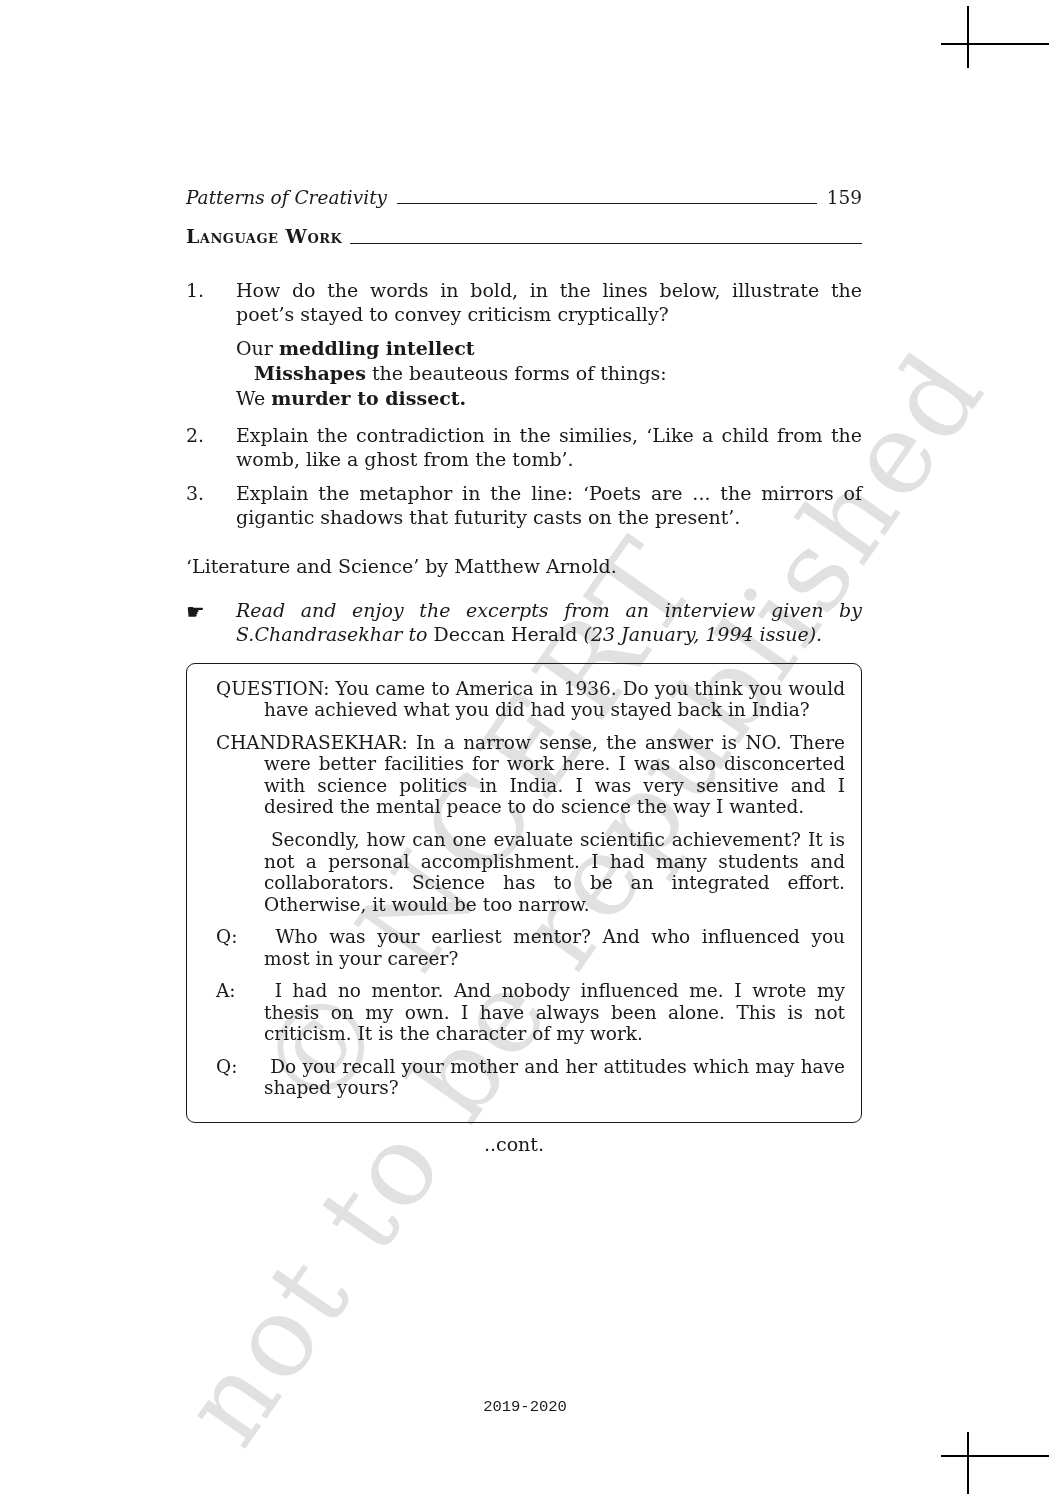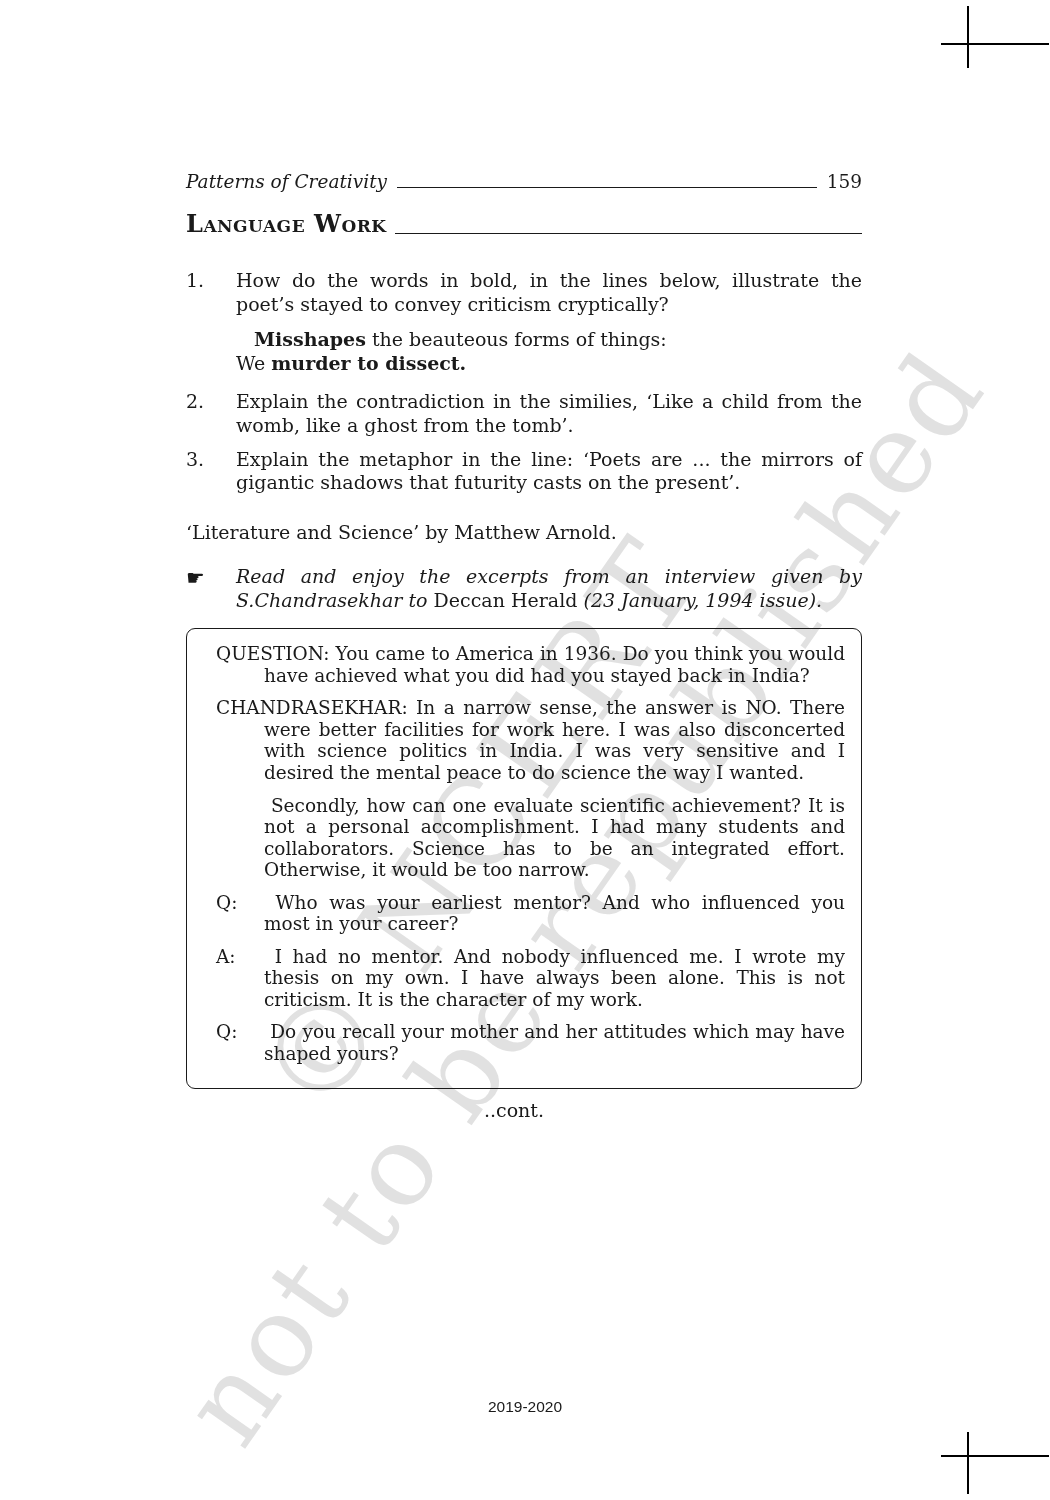--- a/index.html
+++ b/index.html
@@ -43,30 +43,30 @@
     left: 186px;
     right: 188px;
     top: 170px;
     z-index: 1;
     font-size: 19px;
     line-height: 1.25;
   }
 
   
   .page-header { display: flex; align-items: flex-end; font-size: 18.5px; }
-  .page-header .book-title { font-style: italic; white-space: nowrap; }
+  .page-header .book-title { font-style: italic; white-space: nowrap; margin-top: 16px; }
   .page-header .rule { flex: 1; border-bottom: 1.6px solid #1a1a1a; margin: 0 10px 5px 10px; }
   .page-header .page-num { white-space: nowrap; }
 
   
   .heading-row { display: flex; align-items: flex-end; margin-top: 16px; }
   .sec-heading {
     font-variant: small-caps;
     font-weight: bold;
-    font-size: 24px;
+    font-size: 19px;
     letter-spacing: 0.5px;
     white-space: nowrap;
   }
   .heading-row .rule { flex: 1; border-bottom: 1.6px solid #1a1a1a; margin: 0 0 5px 8px; }
 
   
   .q-list { margin-top: 30px; }
   .q-item { display: flex; margin-bottom: 10px; }
   .q-num { flex: none; width: 50px; }
   .q-text { flex: 1; text-align: justify; }
@@ -102,21 +102,21 @@
 
   
   .cont-note { text-align: center; margin-top: 10px; padding-right: 20px; }
   .footer-year {
     position: absolute;
     left: 0; right: 0;
     top: 1398px;
     text-align: center;
     font-size: 15.5px;
     z-index: 1;
-    font-family: Liberation Sans, sans-serif;
+    font-family: Liberation Mono, monospace;
   }
 </style>
 </head>
 <body>
 
 <div class="page">
 
   <div class="watermark">
     <div class="wm1">© NCERT</div>
     <div class="wm2">not to be republished</div>
@@ -141,20 +141,21 @@
     </div>
 
     <div class="q-list">
 
       <div class="q-item">
         <span class="q-num">1.</span>
         <span class="q-text">How do the words in bold, in the lines below, illustrate the poet’s stayed to convey criticism cryptically?</span>
       </div>
 
       <div class="verse">
+        <div class="v1"><span>Our </span><b>meddling intellect</b></div>
         <div class="v2"><b>Misshapes</b><span> the beauteous forms of things:</span></div>
         <div class="v3"><span>We </span><b>murder to dissect.</b></div>
       </div>
 
       <div class="q-item">
         <span class="q-num">2.</span>
         <span class="q-text">Explain the  contradiction in the similies, ‘Like a child from the womb, like a ghost from the tomb’.</span>
       </div>
 
       <div class="q-item">

